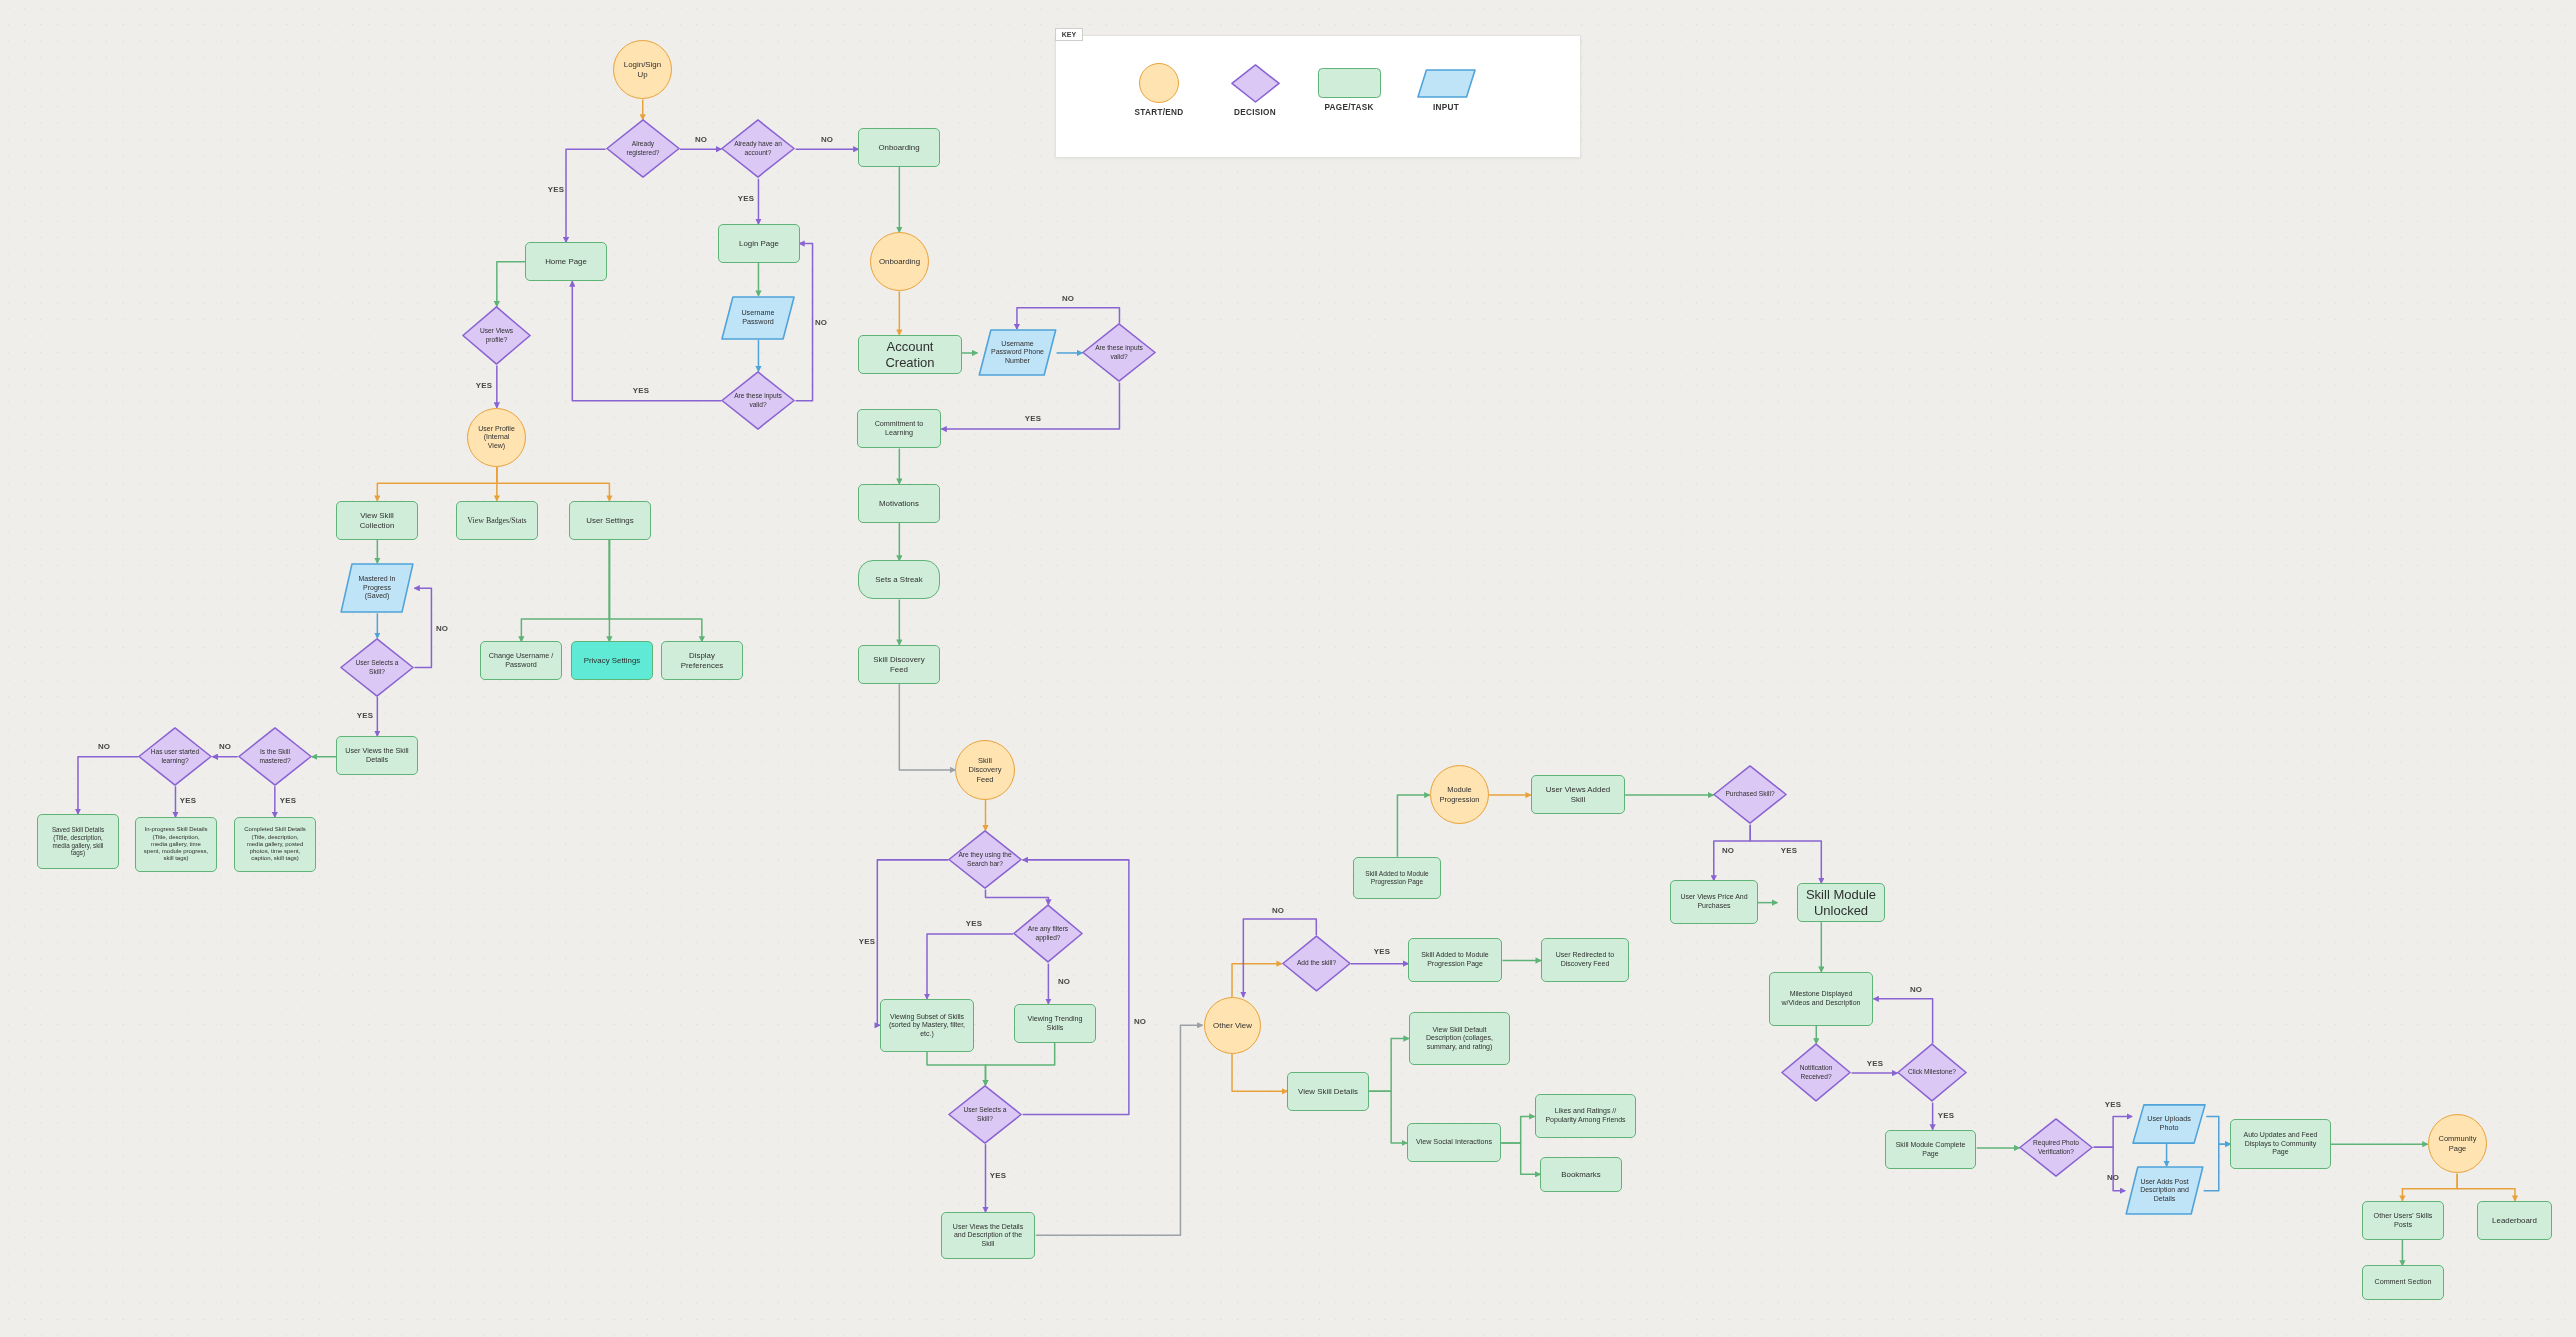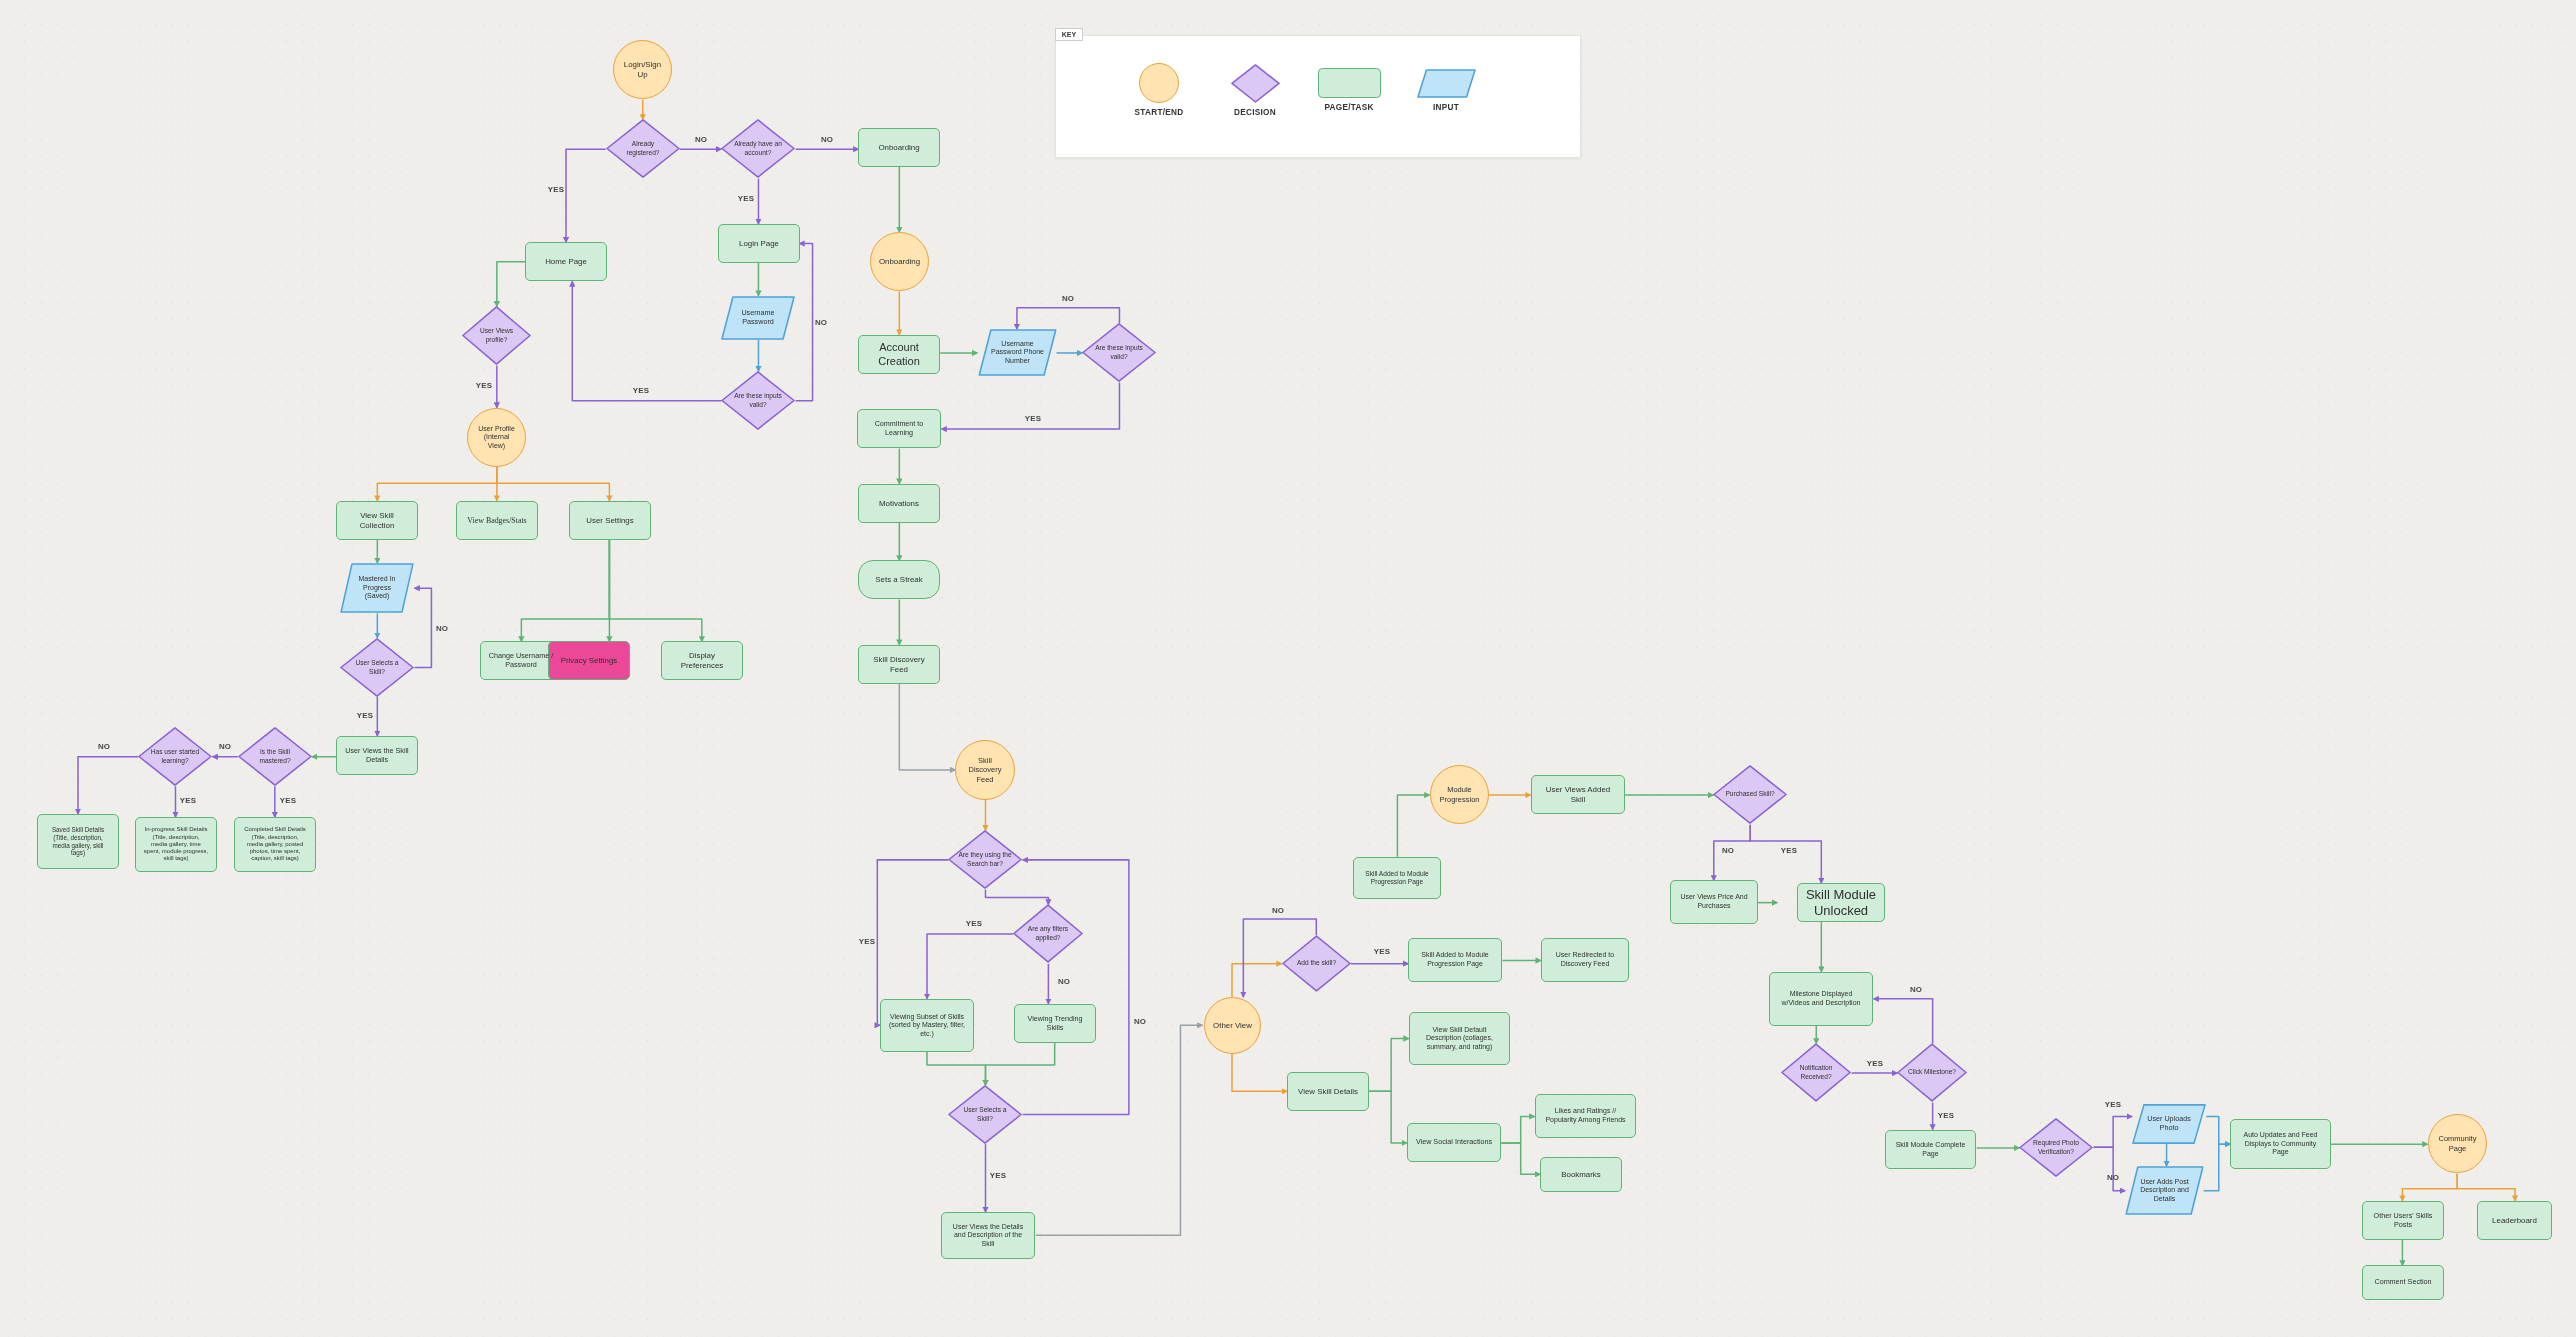--- a/index.html
+++ b/index.html
@@ -244,30 +244,30 @@
       </div>
       <div class="node rect" style="left: 135px; top: 817px; width: 82px; height: 55px; font-size: 6px; background: rgb(207, 237, 216); border-color: rgb(95, 179, 119);">
         <div class="lbl">In-progress Skill Details (Title, description, media gallery, time spent, module progress, skill tags)</div>
       </div>
       <div class="node rect" style="left: 234px; top: 817px; width: 82px; height: 55px; font-size: 6px; background: rgb(207, 237, 216); border-color: rgb(95, 179, 119);">
         <div class="lbl">Completed Skill Details (Title, description, media gallery, posted photos, time spent, caption, skill tags)</div>
       </div>
       <div class="node rect" style="left: 480px; top: 641px; width: 82px; height: 39px; font-size: 7.2px; background: rgb(207, 237, 216); border-color: rgb(95, 179, 119);">
         <div class="lbl">Change Username / Password</div>
       </div>
-      <div class="node rect" style="left: 548px; top: 641px; width: 82px; height: 39px; font-size: 7.9px; background: #ec4899; border-color: rgb(95, 179, 119);">
+      <div class="node rect" style="left: 571px; top: 641px; width: 82px; height: 39px; font-size: 7.9px; background: #5eead4; border-color: rgb(95, 179, 119);">
         <div class="lbl">Privacy Settings</div>
       </div>
       <div class="node rect" style="left: 661px; top: 641px; width: 82px; height: 39px; font-size: 7.9px; background: rgb(207, 237, 216); border-color: rgb(95, 179, 119);">
         <div class="lbl">Display Preferences</div>
       </div>
       <div class="node circle" style="left: 870px; top: 232px; width: 59px; height: 59px; font-size: 7.9px; background: rgb(255, 227, 176); border-color: rgb(233, 162, 59);">
         <div class="lbl">Onboarding</div>
       </div>
-      <div class="node rect" style="left: 858px; top: 335px; width: 82px; height: 39px; font-size: 11px; background: rgb(207, 237, 216); border-color: rgb(95, 179, 119);">
+      <div class="node rect" style="left: 858px; top: 335px; width: 104px; height: 39px; font-size: 13px; background: rgb(207, 237, 216); border-color: rgb(95, 179, 119);">
         <div class="lbl">Account Creation</div>
       </div>
       <div class="node input" style="left: 978px; top: 329px; width: 79px; height: 47px; font-size: 7px;">
         <svg viewBox="0 0 125 75" class="shape">
           <polygon points="20,1.5 123.5,1.5 105,73.5 1.5,73.5" fill="#BFE3F7" stroke="#4FA3D8" stroke-width="2.5" stroke-linejoin="round"></polygon>
         </svg>
         <div class="lbl">Username Password Phone Number</div>
       </div>
       <div class="node diamond" style="left: 1082px; top: 323px; width: 74px; height: 59px; font-size: 6.6px;">
         <svg viewBox="0 0 118 94" class="shape">

